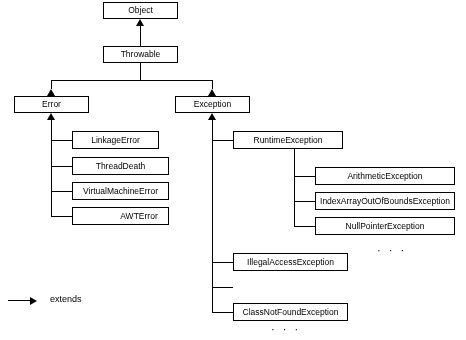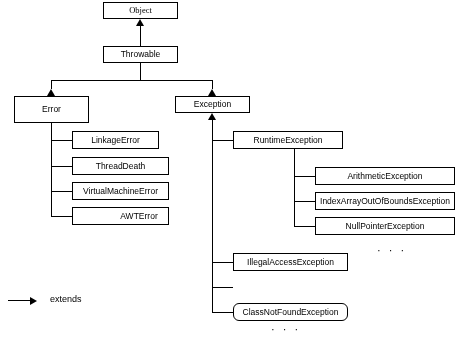--- a/index.html
+++ b/index.html
@@ -70,29 +70,29 @@
     font-size: 9px;
     color: #000000;
     z-index: 2;
   }
 </style>
 </head>
 <body>
 
 <div id="canvas">
 
-  <div class="node" style="left:103px; top:2px; width:75px; height:17px;font-family:Liberation Serif, serif;">
+  <div class="node" style="left:103px; top:2px; width:75px; height:17px;">
     <span>Object</span>
   </div>
 
   <div class="node" style="left:103px; top:46px; width:75px; height:17px;">
     <span>Throwable</span>
   </div>
 
-  <div class="node" style="left:14px; top:96px; width:75px; height:27px;">
+  <div class="node" style="left:14px; top:96px; width:75px; height:17px;">
     <span>Error</span>
   </div>
 
   <div class="node" style="left:175px; top:96px; width:75px; height:17px;">
     <span>Exception</span>
   </div>
 
   <div class="node" style="left:72px; top:131px; width:87px; height:18px;">
     <span>LinkageError</span>
   </div>
@@ -123,21 +123,21 @@
 
   <div class="node" style="left:315px; top:217px; width:140px; height:18px;">
     <span>NullPointerException</span>
   </div>
 
   <div class="node" style="left:233px; top:253px; width:115px; height:18px;">
     <span>IllegalAccessException</span>
   </div>
 
 
-  <div class="node" style="left:233px; top:303px; width:115px; height:18px;border-radius:6px;">
+  <div class="node" style="left:233px; top:303px; width:115px; height:18px;">
     <span>ClassNotFoundException</span>
   </div>
 
   <div class="line v" style="left:140px; top:26px; height:20px;"></div>
   <div class="arrow-up" style="left:136px; top:19px;"></div>
 
   <div class="line h" style="left:51px; top:80px; width:161px;"></div>
   <div class="line v" style="left:140px; top:63px; height:17px;"></div>
   <div class="line v" style="left:51px; top:80px; height:9px;"></div>
   <div class="arrow-up" style="left:47px; top:89px;"></div>

